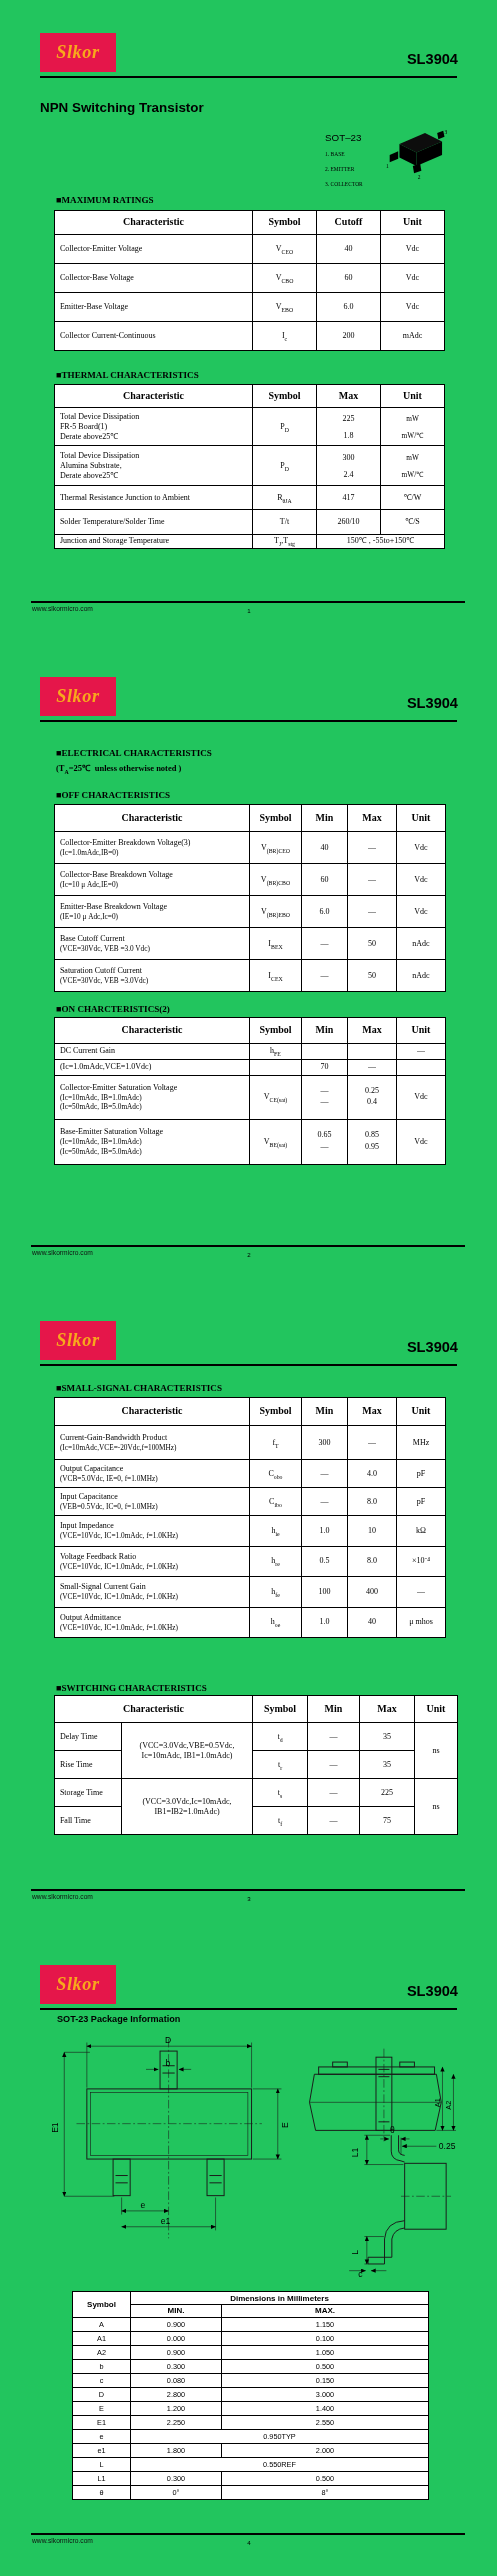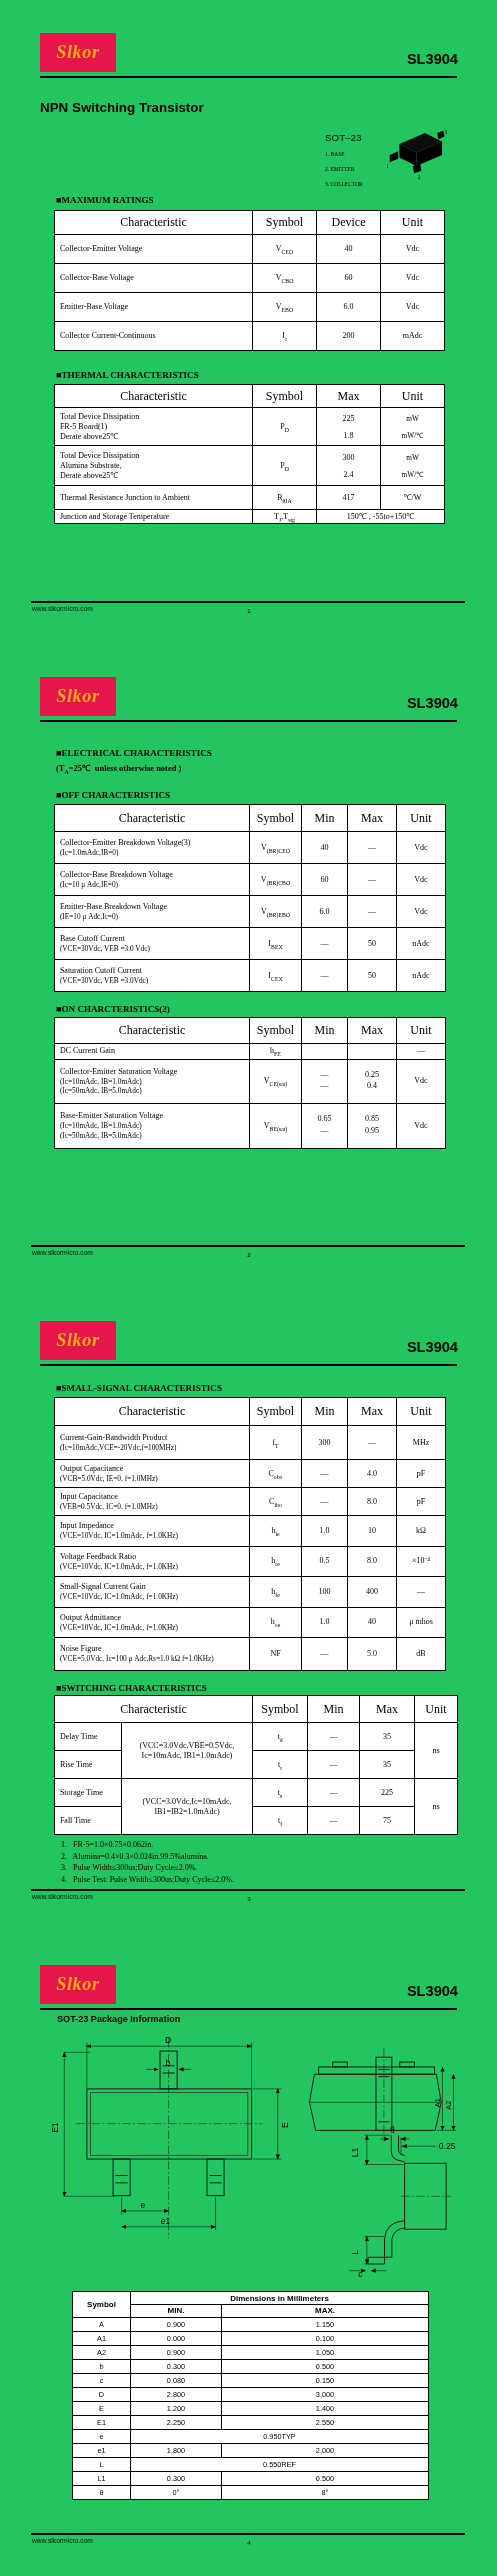--- a/index.html
+++ b/index.html
@@ -18,21 +18,21 @@
   
   .doc-title{position:absolute;left:40px;top:100px;font:bold 13.4px "Liberation Sans",sans-serif;}
   .sec{position:absolute;font:bold 9.1px "Liberation Serif",serif;}
   .subnote{position:absolute;font:bold 8.5px "Liberation Serif",serif;white-space:pre;}
   .pkg-name{position:absolute;font:9.8px "Liberation Sans",sans-serif;}
   .pkg-pin{position:absolute;font:5.5px "Liberation Serif",serif;}
   .p4-title{position:absolute;font:bold 9.1px "Liberation Sans",sans-serif;}
   
   table.dt{border-collapse:collapse;position:absolute;table-layout:fixed;border:1.2px solid #000;background:#fff;}
   .dt th,.dt td{border:0.6px solid #000;font:8px/1.25 "Liberation Serif",serif;text-align:center;vertical-align:middle;padding:0.6px 2.4px;overflow:hidden;}
-  .dt th{font-size:12px;font-weight:400;}
+  .dt th{font-size:10px;font-weight:700;}
   .dt .ch{text-align:left;padding-left:4.9px;}
   .cond{font-size:7.3px;}
   sub{font-size:5.8px;line-height:0;}
   .sa{padding:1.2px 0;}
   .sa div{height:17px;line-height:17px;}
   .btm{vertical-align:bottom;}
   .btm div{line-height:10.4px;padding-bottom:1.2px;}
   
   table.pt{border-collapse:collapse;position:absolute;table-layout:fixed;border:1.2px solid #000;background:#fff;}
   .pt th,.pt td{border:0.6px solid #000;font:7.3px "Liberation Sans",sans-serif;text-align:center;vertical-align:middle;padding:0 2.4px;overflow:hidden;}
@@ -79,21 +79,21 @@
       <colgroup>
           <col style="width:198px">
           <col style="width:64px">
           <col style="width:64px">
           <col style="width:64px">
         </colgroup>
       <tbody>
           <tr style="height:24.4px">
         <th>Characteristic</th>
         <th>Symbol</th>
-        <th>Device</th>
+        <th>Cutoff</th>
         <th>Unit</th>
       </tr>
       <tr style="height:29px">
         <td class="ch">Collector-Emitter Voltage</td>
         <td><span>V</span><sub>CEO</sub></td>
         <td>40</td>
         <td>Vdc</td>
       </tr>
       <tr style="height:29px">
         <td class="ch">Collector-Base Voltage</td>
@@ -162,20 +162,26 @@
         <td class="sa">
               <div class="cond">mW</div>
               <div class="cond">mW/℃</div>
             </td>
       </tr>
       <tr style="height:24.4px">
         <td class="ch">Thermal Resistance Junction to Ambient</td>
         <td><span>R</span><sub>θJA</sub></td>
         <td>417</td>
         <td class="cond">℃/W</td>
+      </tr>
+      <tr style="height:24.4px">
+        <td class="ch">Solder Temperature/Solder Time</td>
+        <td><span>T/t</span><sub></sub></td>
+        <td>260/10</td>
+        <td class="cond">℃/S</td>
       </tr>
       <tr style="height:14px">
         <td class="ch">Junction and Storage Temperature</td>
         <td><span>T</span><sub>J</sub><span>,T</span><sub>stg</sub></td>
         <td colspan="2">150℃ , -55to+150℃</td>
       </tr>
     </tbody>
       </table>
 
     <div class="frule"></div>
@@ -282,20 +288,27 @@
         <th>Max</th>
         <th>Unit</th>
       </tr>
       <tr style="height:16px">
         <td class="ch">DC Current Gain</td>
         <td><span>h</span><sub>FE</sub></td>
         <td></td>
         <td></td>
         <td>—</td>
       </tr>
+      <tr style="height:16px">
+        <td class="ch cond">(Ic=1.0mAdc,VCE=1.0Vdc)</td>
+        <td></td>
+        <td>70</td>
+        <td>—</td>
+        <td></td>
+      </tr>
       <tr style="height:44px">
         <td class="ch">
               <div>Collector-Emitter Saturation Voltage</div>
               <div class="cond">(Ic=10mAdc, IB=1.0mAdc)</div>
               <div class="cond">(Ic=50mAdc, IB=5.0mAdc)</div>
             </td>
         <td><span>V</span><sub>CE(sat)</sub></td>
         <td class="btm">
               <div>—</div>
               <div>—</div>
@@ -418,30 +431,20 @@
       </tr>
       <tr style="height:30.5px">
         <td class="ch">
               <div>Output Admittance</div>
               <div class="cond">(VCE=10Vdc, IC=1.0mAdc, f=1.0KHz)</div>
             </td>
         <td><span>h</span><sub>oe</sub></td>
         <td>1.0</td>
         <td>40</td>
         <td>μ mhos</td>
-      </tr>
-      <tr style="height:33px">
-        <td class="ch">
-              <div>Noise Figure</div>
-              <div class="cond">(VCE=5.0Vdc, Ic=100 μ Adc,Rs=1.0 kΩ f=1.0KHz)</div>
-            </td>
-        <td><span>NF</span><sub></sub></td>
-        <td>—</td>
-        <td>5.0</td>
-        <td>dB</td>
       </tr>
     </tbody>
       </table>
 
     <div class="sec" style="left:56px;top:395px">■SWITCHING CHARACTERISTICS</div>
 
     <table class="dt" style="left:54px;top:407px">
       <colgroup>
           <col style="width:67px">
           <col style="width:131px">
@@ -488,26 +491,20 @@
       </tr>
       <tr style="height:28px">
         <td class="ch">Fall Time</td>
         <td><span>t</span><sub>f</sub></td>
         <td>—</td>
         <td>75</td>
       </tr>
     </tbody>
       </table>
 
-    <div class="notes abs" style="left:61px;top:551px">
-      <div>1.   FR-5=1.0×0.75×0.062in.</div>
-      <div>2.   Alumina=0.4×0.3×0.024in.99.5%alumina.</div>
-      <div>3.   Pulse Width≤300us;Duty Cycle≤2.0%.</div>
-      <div>4.   Pulse Test: Pulse Width≤300us;Duty Cycle≤2.0%.</div>
-    </div>
 
     <div class="frule"></div>
     <div class="site">www.slkormicro.com</div>
     <div class="pnum">3</div>
   </div>
 
   <div class="page" style="top:1932px">
     <div class="logo">
         <span>Slkor</span>
       </div>

